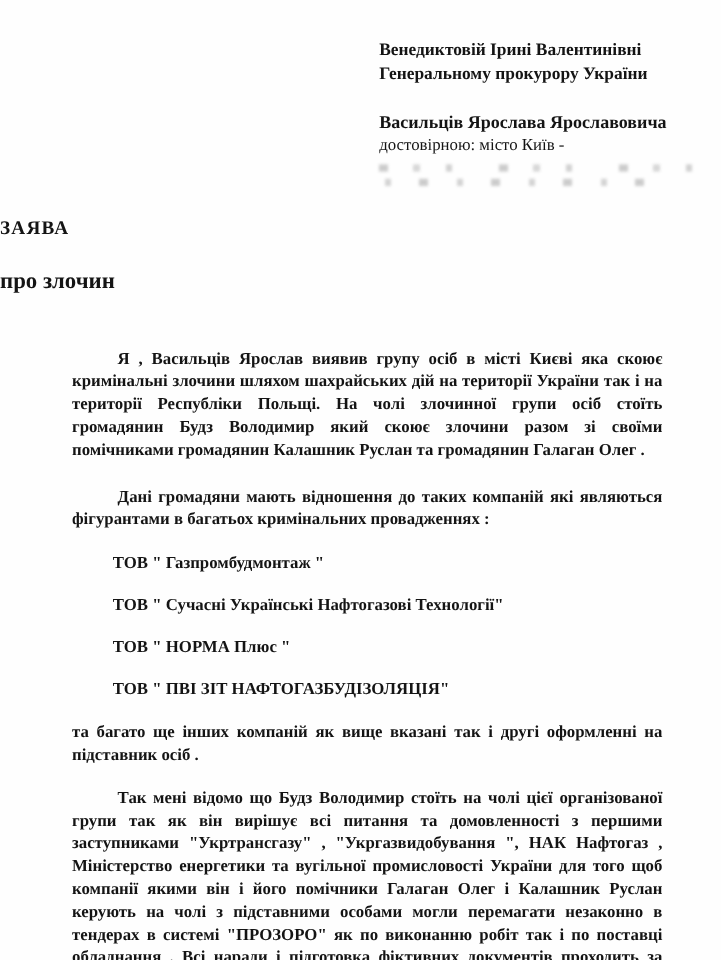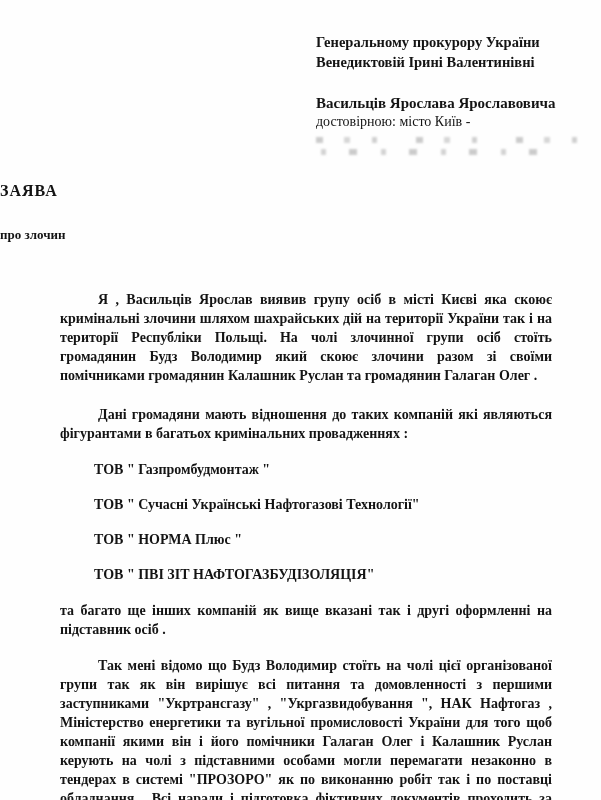--- a/index.html
+++ b/index.html
@@ -60,21 +60,21 @@
   }
   .title-block { text-align: left; margin-top: 26px; }
   .doc-title {
     font-weight: bold;
     font-size: 16px;
     letter-spacing: 1px;
     line-height: 20px;
   }
   .doc-subtitle {
     font-weight: bold;
-    font-size: 13px;
+    font-size: 19px;
     margin-top: 24px;
     line-height: 20px;
   }
   .body-block {
     margin: 45px auto 0 60px;
     width: 492px;
     font-size: 14px;
     font-weight: bold;
     line-height: 19px;
   }
@@ -93,22 +93,22 @@
   p.after-list { margin-top: 17px; text-indent: 0; }
   p.para-info { margin-top: 12px; }
   p.para-final { margin-top: 17px; }
 </style>
 </head>
 <body>
 
 <div class="page">
 
   <div class="header-block">
+    <div class="recipient-line">Венедиктовій Ірині Валентинівні</div>
     <div class="recipient-line">Генеральному прокурору України</div>
-    <div class="recipient-line">Венедиктовій Ірині Валентинівні</div>
   </div>
 
   <div class="applicant-block">
     <div class="applicant-name">Васильців Ярослава Ярославовича</div>
     <div class="applicant-residence">достовірною: місто Київ -</div>
   </div>
 
   <div class="smudge-area">
     <div class="smudge"></div>
     <div class="smudge s2"></div>

